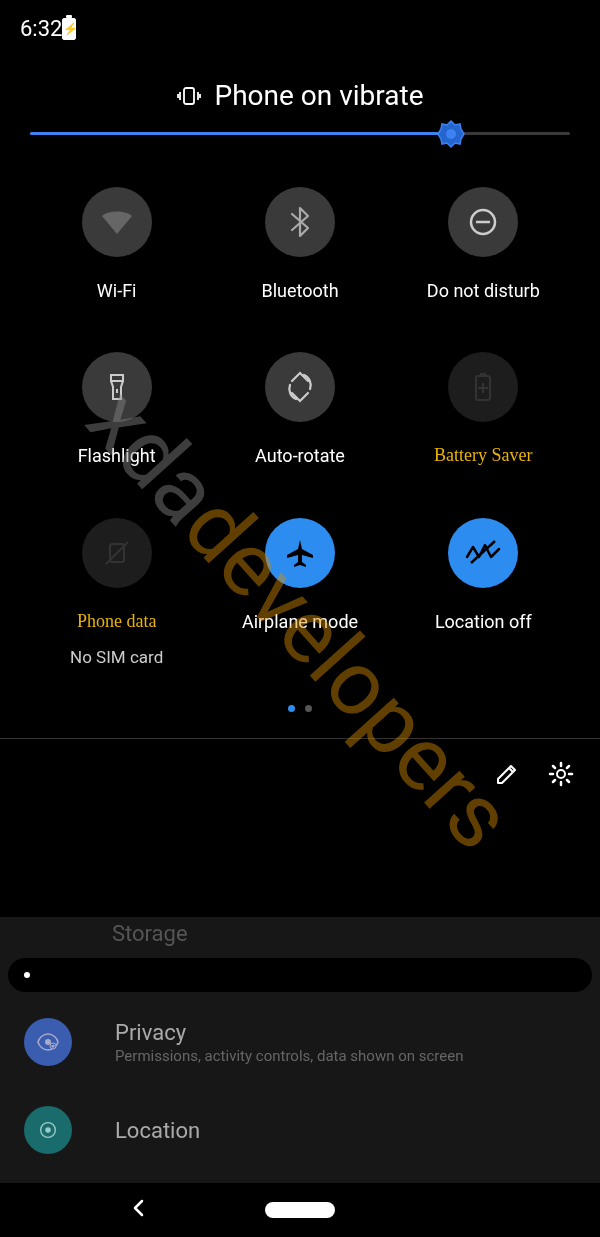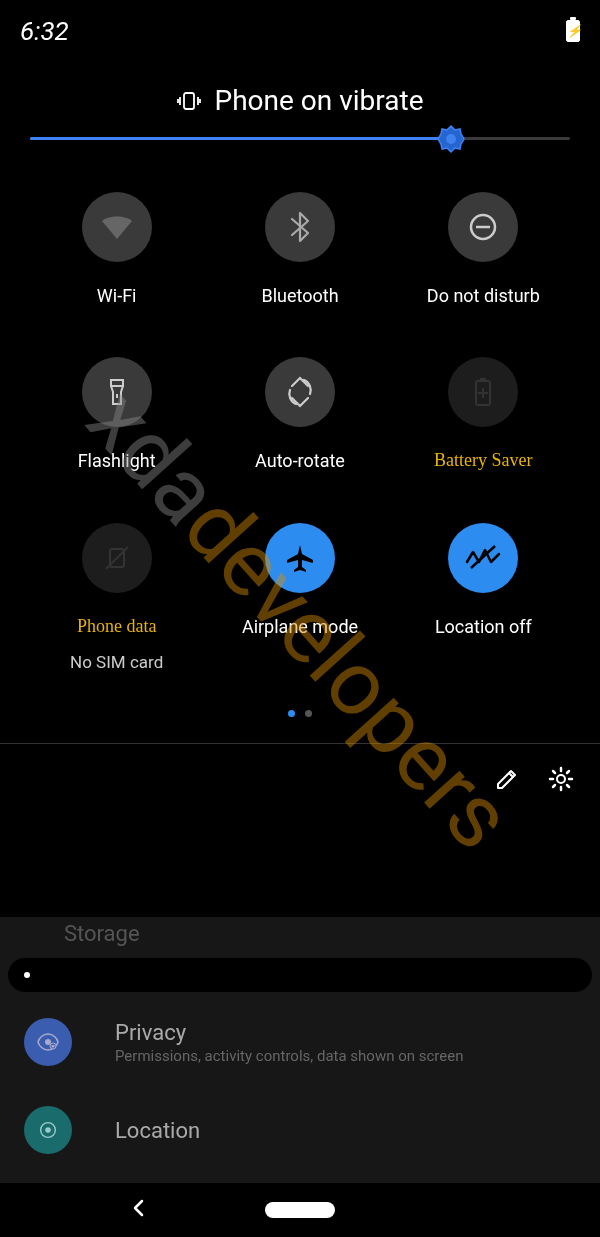--- a/index.html
+++ b/index.html
@@ -27,25 +27,23 @@
       white-space: nowrap;
       pointer-events: none;
       z-index: 100;
       opacity: 0.45;
     }
     .watermark .wm-xda { color: #888; }
     .watermark .wm-dev { color: #d88c00; }
     
     .status-bar {
       display: flex;
-      justify-content: space-between;
       align-items: center;
       padding: 16px 20px 10px;
-      font-size: 26px;
-      font-style: italic;
+      font-size: 22px;
     }
     .status-time { font-weight: 400; }
     .battery-icon { width: 14px; height: 22px; border: 1.5px solid #fff; border-radius: 2px; position: relative; }
     .battery-icon::before { content: ''; position: absolute; top: -4px; left: 3px; width: 6px; height: 3px; background: #fff; border-radius: 1px; }
     .battery-icon::after { content: '⚡'; position: absolute; top: 0; left: 0; right: 0; text-align: center; font-size: 12px; line-height: 20px; color: #000; }
     .battery-fill { position: absolute; bottom: 0; left: 0; right: 0; top: 0; background: #fff; }
     
     .vibrate-row {
       display: flex;
       align-items: center;
@@ -158,21 +156,21 @@
       left: 0;
       right: 0;
       background: #171717;
       padding: 4px 0 0;
       z-index: 0;
       height: 280px;
     }
     .bg-peek {
       color: #555;
       font-size: 22px;
-      padding: 0 20px 6px 64px;
+      padding: 0 20px 6px 112px;
     }
     .bg-notif {
       margin: 6px 8px;
       background: #000;
       border-radius: 22px;
       height: 34px;
       display: flex;
       align-items: center;
       padding: 0 16px;
     }

